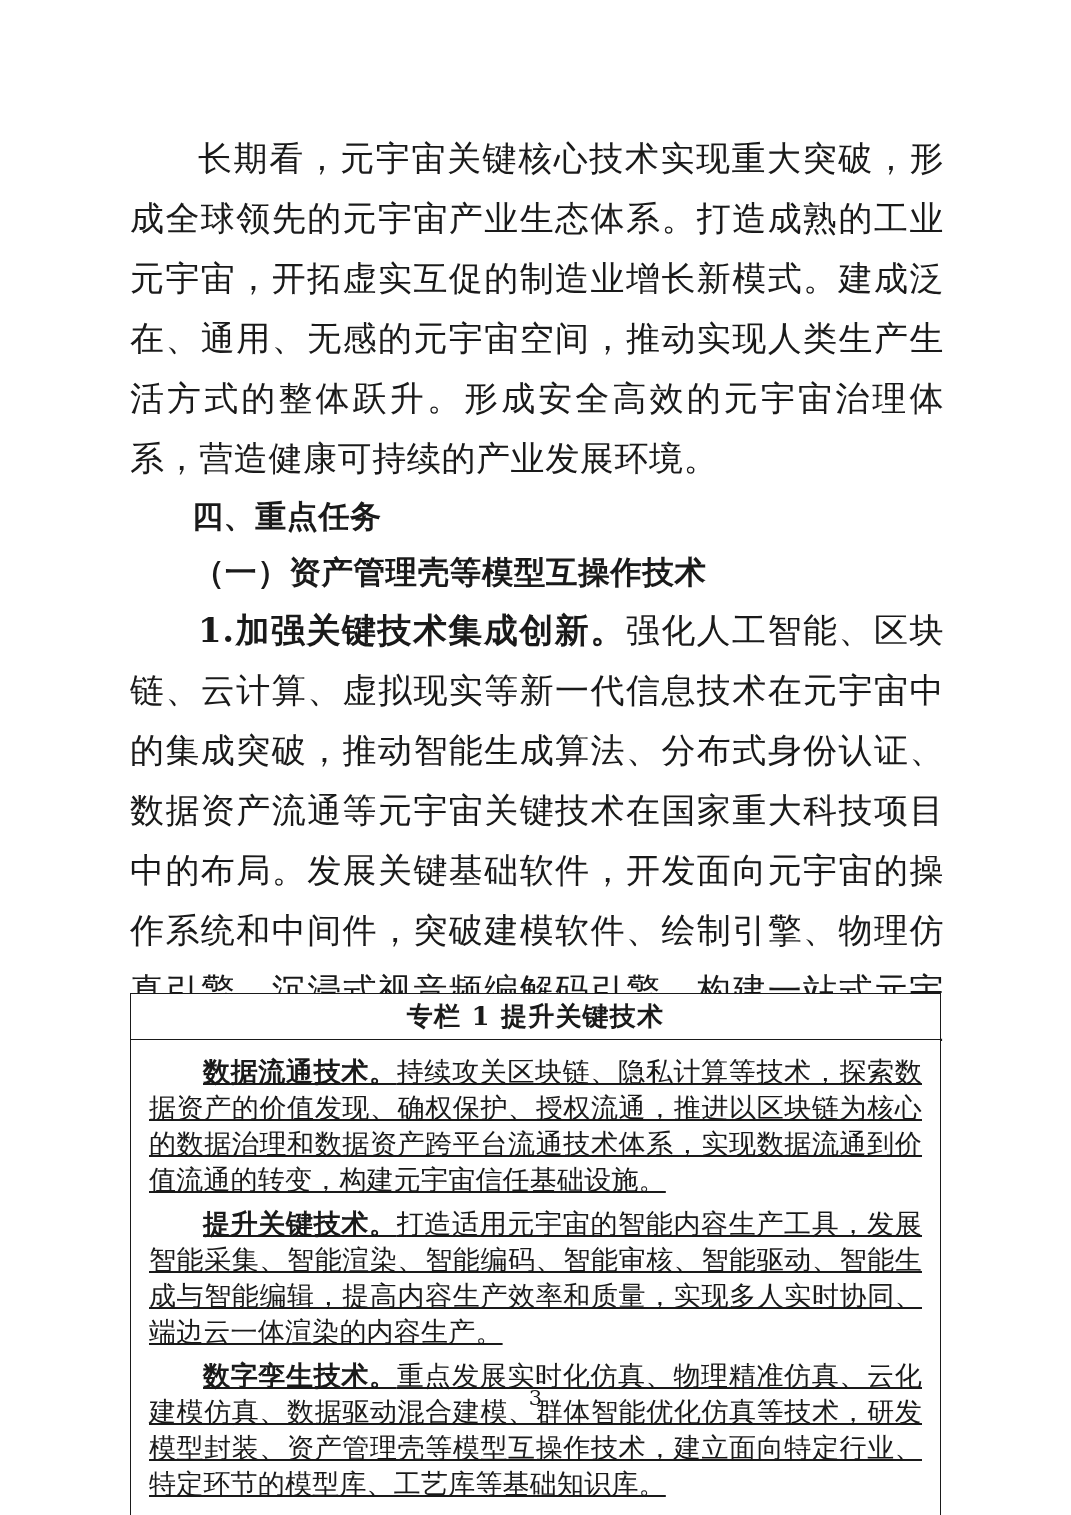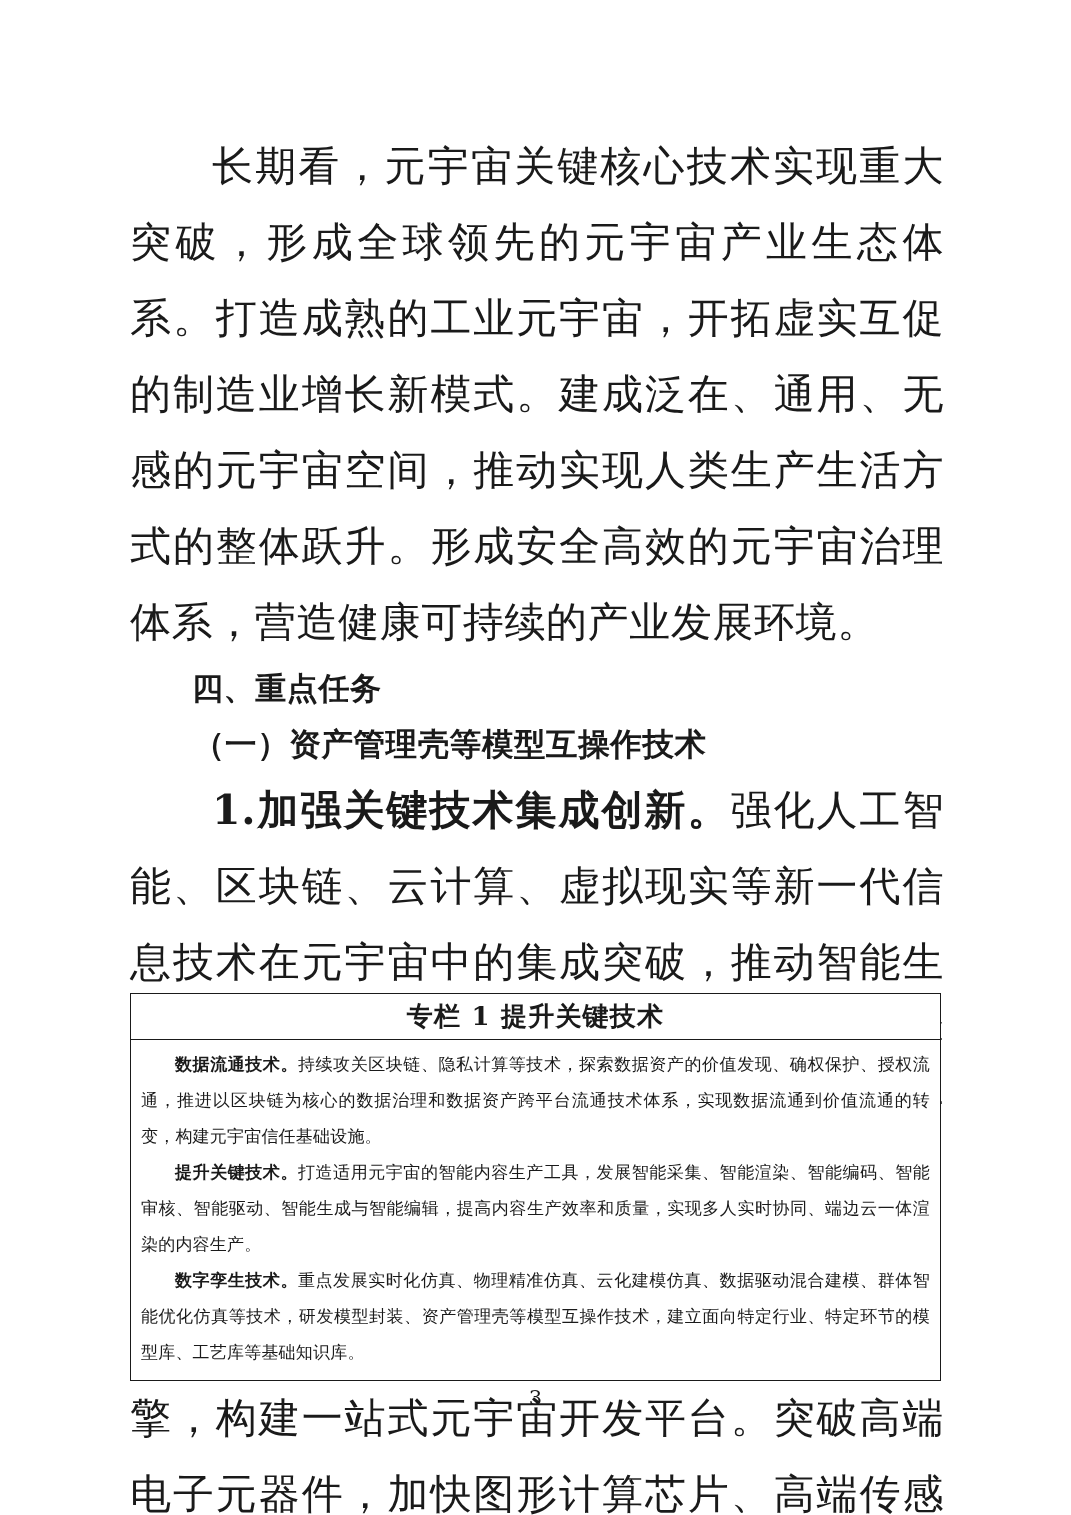--- a/index.html
+++ b/index.html
@@ -28,22 +28,22 @@
 
   .content {
     position: absolute;
     left: 130px;
     top: 128px;
     width: 814px;
   }
 
   
   .para {
-    font-size: 41px;
-    line-height: 76px;
+    font-size: 34px;
+    line-height: 60px;
     text-align: justify;
     text-justify: inter-ideograph;
     text-indent: 2em;
     margin: 0;
     letter-spacing: 0.6px;
     font-weight: 400;
   }
 
   
   .heading-l1 {
@@ -83,27 +83,28 @@
     font-weight: 700;
     line-height: 36px;
     padding: 4px 0 5px 0;
     border-bottom: 1.5px solid #1a1a1a;
     letter-spacing: 1.2px;
   }
   .callout-body {
     padding: 6px 10px 10px 10px;
   }
   .callout-item {
-    font-size: 17px;
+    font-size: 27px;
     line-height: 36px;
     text-align: justify;
     text-justify: inter-ideograph;
     text-indent: 2em;
-    margin: 0;
+    margin: 8px;
     letter-spacing: 0.2px;
+    text-decoration: underline;
   }
   .callout-item .lead {
     font-weight: 700;
   }
 
   
   .page-number {
     position: absolute;
     left: 0;
     top: 1386px;

